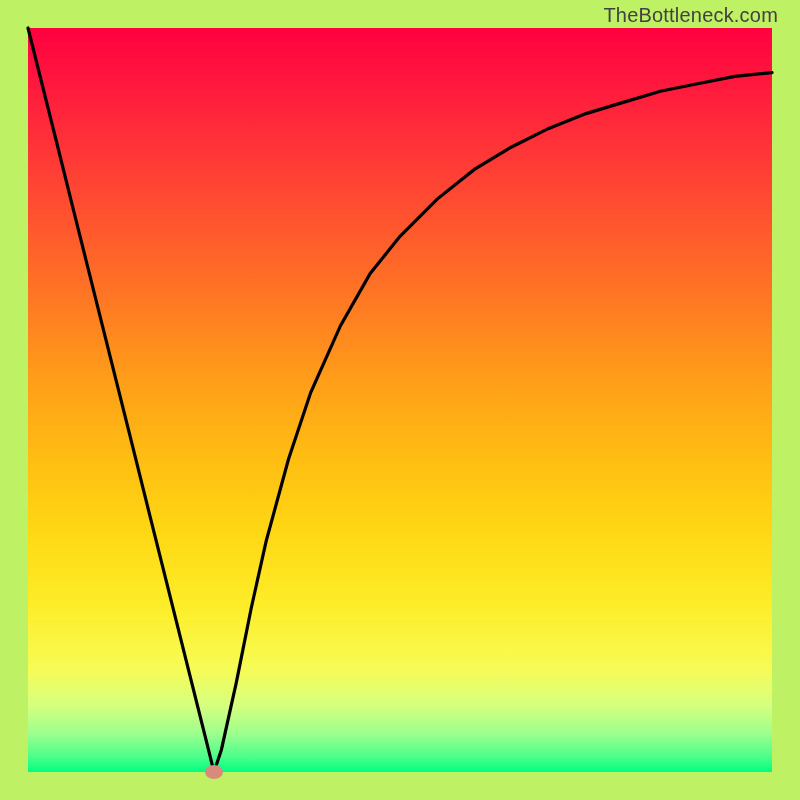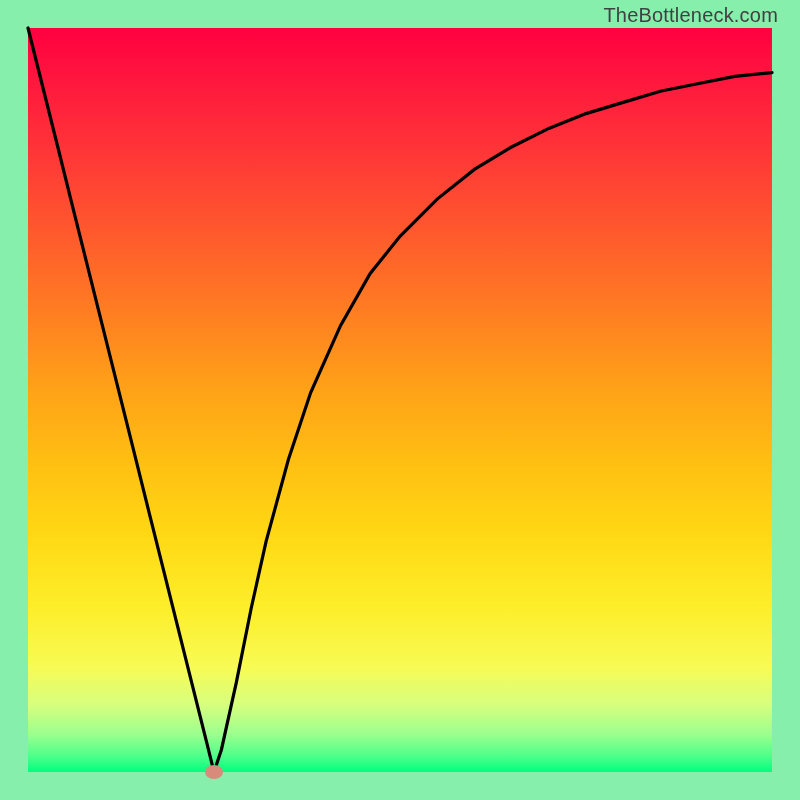--- a/index.html
+++ b/index.html
@@ -8,21 +8,21 @@
     width: 800px;
     height: 800px;
     overflow: hidden;
     background: #000;
     font-family: Arial, Helvetica, sans-serif;
   }
   .container {
     position: relative;
     width: 800px;
     height: 800px;
-    background: #86efac;
+    background: #bef264;
   }
   .plot-area {
     position: absolute;
     background: linear-gradient(to bottom,
       #ff0040 0%,
       #ff1a3d 8%,
       #ff3a36 18%,
       #ff5b2c 28%,
       #ff7d22 38%,
       #ffa018 48%,

